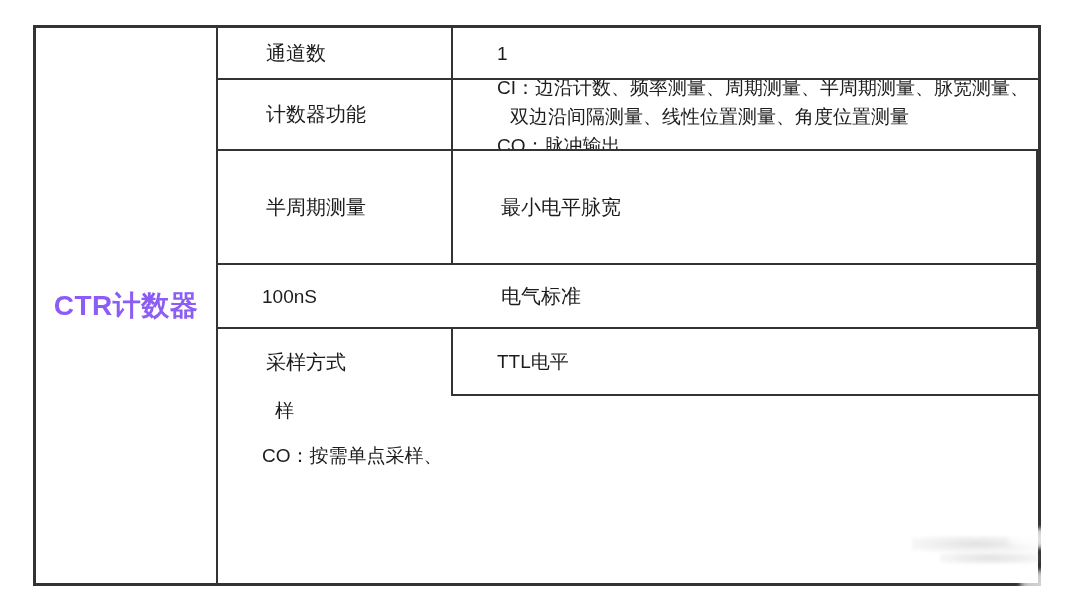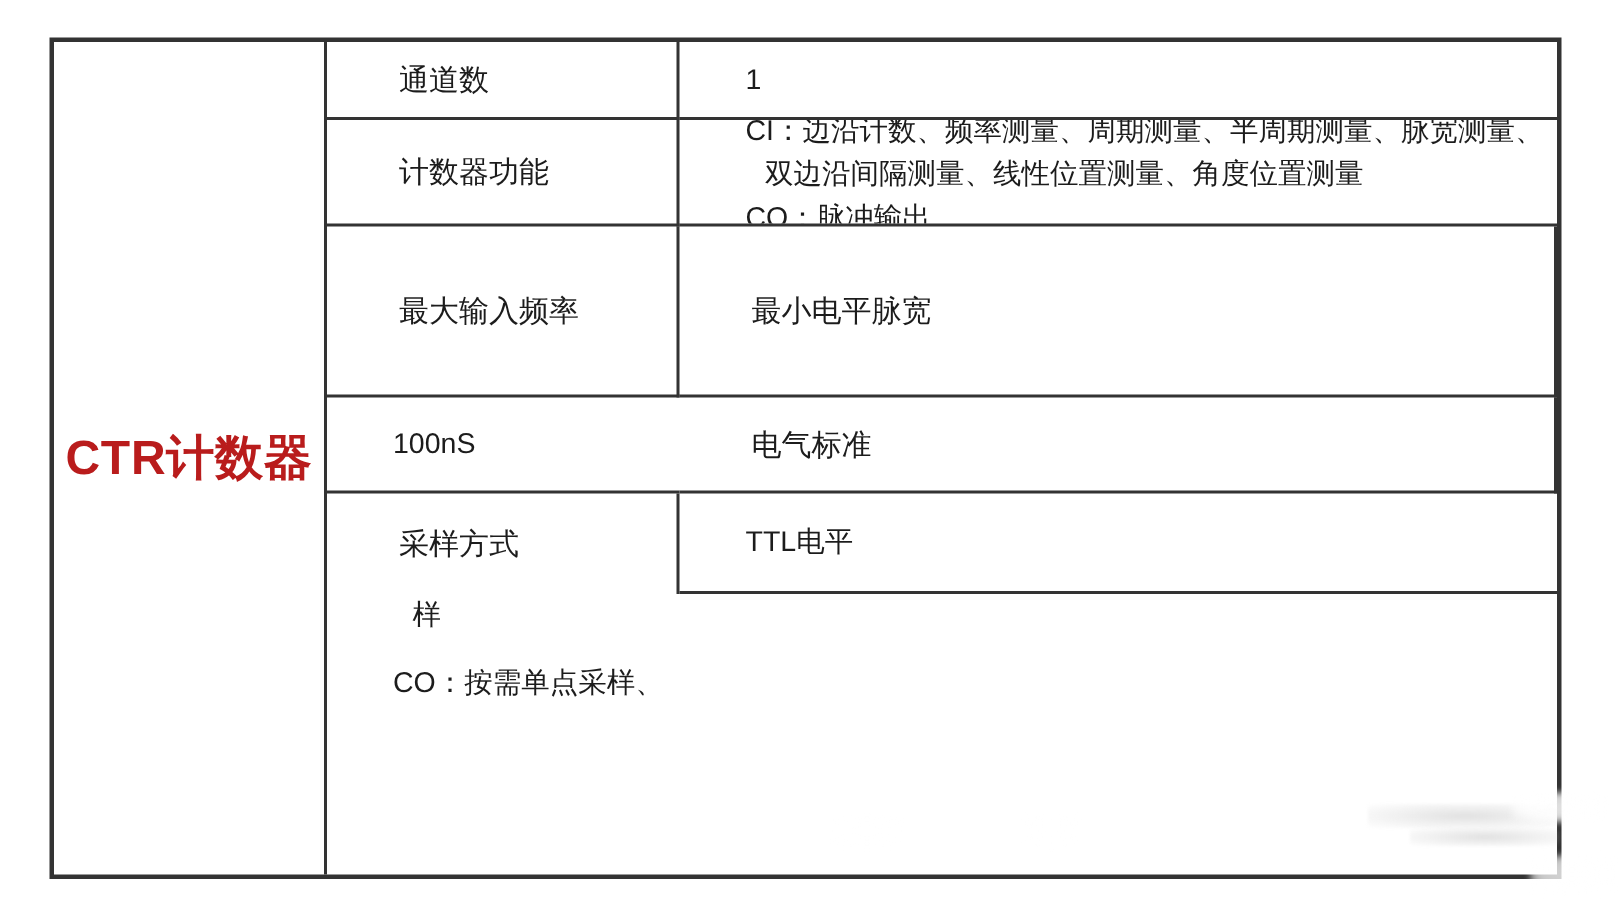--- a/index.html
+++ b/index.html
@@ -38,24 +38,24 @@
     display: flex;
     flex-direction: column;
     justify-content: center;
     overflow: hidden;
   }
   .cell.head {
     grid-column: 1;
     grid-row: 1 / 8;
     border-bottom: none;
     align-items: center;
-    font-size: 32px;
+    font-size: 28px;
     font-weight: bold;
     letter-spacing: 0.5px;
-    color: #b91c1c;
+    color: #8b5cf6;
   }
   .cell.label {
     padding-left: 48px;
     font-size: 20px;
   }
   .cell.value {
     border-right: none;
     padding-left: 44px;
     padding-right: 4px;
     font-size: 19px;
@@ -105,21 +105,21 @@
       <p>1</p>
     </div>
 
 
     <div class="cell label">计数器功能</div>
     <div class="cell value multi">
       <p>CI：边沿计数、频率测量、周期测量、半周期测量、脉宽测量、双边沿间隔测量、线性位置测量、角度位置测量</p>
       <p>CO：脉冲输出</p>
     </div>
 
-    <div class="cell label">最大输入频率</div>
+    <div class="cell label">半周期测量</div>
 
     <div class="cell label">最小电平脉宽</div>
     <div class="cell value">
       <p>100nS</p>
     </div>
 
     <div class="cell label">电气标准</div>
     <div class="cell label last">采样方式</div>
 
     <div class="cell value">

